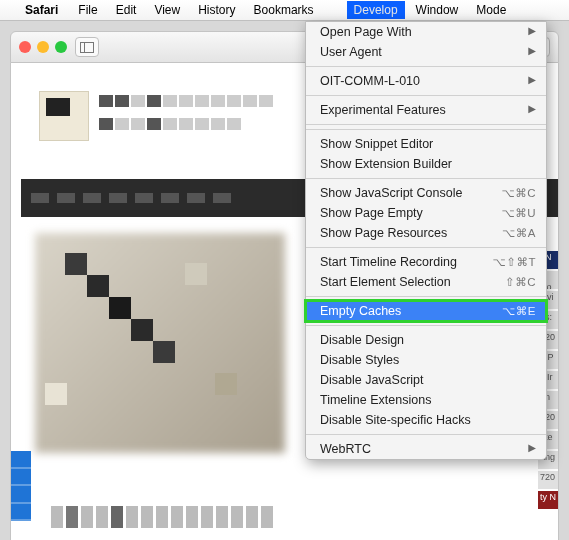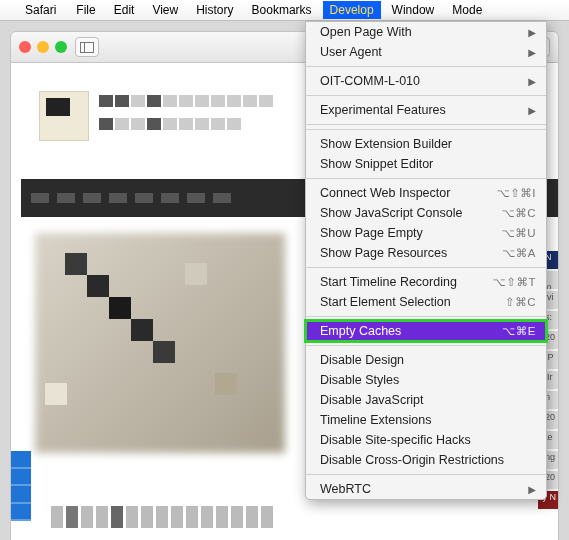--- a/index.html
+++ b/index.html
@@ -1,22 +1,22 @@
 <!DOCTYPE html>
 <html><head>
 <meta charset="utf-8">
 <style>
 * { margin: 0; padding: 0; box-sizing: border-box; font-family: -apple-system, "Helvetica Neue", Arial, sans-serif; }
 body { width: 569px; height: 540px; background: #d8d8d8; overflow: hidden; font-size: 12px; }
 
 .menubar { height: 21px; background: linear-gradient(#ffffff, #f3f3f3); display: flex; align-items: center; padding: 0 8px; gap: 4px; border-bottom: 1px solid #bfbfbf; position: relative; z-index: 10; }
 .menubar .apple { font-size: 14px; margin-right: 6px; }
-.menubar .app-name { font-weight: 400; margin-right: 2px; padding: 2px 7px; }
+.menubar .app-name { font-weight: 700; margin-right: 2px; padding: 2px 7px; }
 .menubar .m-item { padding: 2px 7px; border-radius: 0; cursor: default; }
-.menubar .m-item.active { background: #0a60ff; color: #fde047; }
+.menubar .m-item.active { background: #0a60ff; color: #e5e5e5; margin-left: 22px; }
 
 .window-chrome { margin: 10px 10px 0 10px; }
 .toolbar { height: 32px; background: linear-gradient(#f8f8f8, #e4e4e4); border: 1px solid #c4c4c4; border-radius: 6px 6px 0 0; display: flex; align-items: center; padding: 0 8px; gap: 8px; }
 .traffic { display: flex; gap: 6px; }
 .tl { width: 12px; height: 12px; border-radius: 50%; }
 .tl.r { background: #ff5f57; } .tl.y { background: #febc2e; } .tl.g { background: #28c840; }
 .tb-btn { border: 1px solid #c0c0c0; background: #fafafa; border-radius: 4px; height: 20px; min-width: 24px; display: inline-flex; align-items: center; justify-content: center; font-size: 11px; color: #555; }
 .nav-group { display: flex; }
 .nav-group .tb-btn:first-child { border-radius: 4px 0 0 4px; border-right: none; }
 .nav-group .tb-btn:last-child { border-radius: 0 4px 4px 0; }
@@ -31,26 +31,26 @@
 .photo-overlay { position:absolute; left: 24px; top: 170px; width: 250px; height: 220px; }
 .photo-overlay .px { position:absolute; width:22px; height:22px; }
 
 .side-blue { position:absolute; left:0; top: 388px; width:20px; height:70px; background:#1f74d6; display:flex; flex-direction:column; }
 .side-blue div { flex:1; border-bottom:2px solid rgba(255,255,255,0.3);}
 
 .bottom-blur { position:absolute; left: 40px; bottom: 14px; height: 22px; right: 30px; display:flex; gap:3px;}
 .bottom-blur span { width: 12px; height:22px; background:#bbb; }
 
 .dropdown { position: absolute; left: 305px; top: 21px; width: 242px; background: #f4f4f4; border: 1px solid #bcbcbc; box-shadow: 2px 4px 14px rgba(0,0,0,0.35); border-radius: 0 0 5px 5px; z-index: 20; font-size: 12.5px; }
-.dropdown .row { display: flex; align-items: center; padding: 3px 10px 3px 14px; color: #222; position: relative; cursor: default; min-height: 19px; }
+.dropdown .row { display: flex; align-items: flex-start; padding: 3px 10px 3px 14px; color: #222; position: relative; cursor: default; min-height: 19px; }
 .dropdown .row .label { flex: 1; white-space: nowrap; overflow: hidden; text-overflow: ellipsis; }
 .dropdown .row .shortcut { color: #777; font-size: 11.5px; letter-spacing: 0.5px; }
 .dropdown .row .chev { color: #666; font-size: 10px; margin-left: 6px; }
 .dropdown .sep { height: 1px; background: #d0d0d0; margin: 4px 0; }
-.dropdown .row.highlight { background: #6d28d9; color: #fff; outline: 3px solid #2fd12f; outline-offset: -1px; }
+.dropdown .row.highlight { background: #3b82f6; color: #fff; outline: 3px solid #2fd12f; outline-offset: -1px; }
 .dropdown .row.highlight .shortcut { color: #e8f0ff; }
 
 .right-sliver { position:absolute; right:0; top: 188px; width:20px; height: 300px; display:flex; flex-direction: column; gap:2px;}
 .right-sliver .chip { height: 18px; background:#e0e0e0; font-size:9px; color:#555; overflow:hidden; padding:1px 2px;}
 .right-sliver .chip.navy { background:#1a2f6b; color:#fff; }
 .right-sliver .chip.red { background:#8d1c1c; color:#fff;}
 
 .header-logo { position:absolute; left:28px; top:28px; width:50px; height:50px; background:#efe9d8; border:1px solid #d6cfb9;}
 .header-logo::after { content:""; position:absolute; left:6px; top:6px; width:24px; height:18px; background:#222;}
 .header-text-blur { position:absolute; left:88px; top:32px; width:180px; height:44px; display:flex; flex-wrap:wrap; gap:2px;}
@@ -193,30 +193,26 @@
       <span class="chev">▶</span>
     </div>
     <div class="sep"></div>
     <div class="row">
       <span class="label">Experimental Features</span>
       <span class="chev">▶</span>
     </div>
     <div class="sep"></div>
     <div class="sep"></div>
     <div class="row">
+      <span class="label">Show Snippet Editor</span>
+    </div>
+    <div class="row">
       <span class="label">Show Extension Builder</span>
     </div>
-    <div class="row">
-      <span class="label">Show Snippet Editor</span>
-    </div>
-    <div class="sep"></div>
-    <div class="row">
-      <span class="label">Connect Web Inspector</span>
-      <span class="shortcut">⌥⇧⌘I</span>
-    </div>
+    <div class="sep"></div>
     <div class="row">
       <span class="label">Show JavaScript Console</span>
       <span class="shortcut">⌥⌘C</span>
     </div>
     <div class="row">
       <span class="label">Show Page Empty</span>
       <span class="shortcut">⌥⌘U</span>
     </div>
     <div class="row">
       <span class="label">Show Page Resources</span>
@@ -245,21 +241,18 @@
     </div>
     <div class="row">
       <span class="label">Disable JavaScript</span>
     </div>
     <div class="row">
       <span class="label">Timeline Extensions</span>
     </div>
     <div class="row">
       <span class="label">Disable Site-specific Hacks</span>
     </div>
-    <div class="row">
-      <span class="label">Disable Cross-Origin Restrictions</span>
-    </div>
     <div class="sep"></div>
     <div class="row">
       <span class="label">WebRTC</span>
       <span class="chev">▶</span>
     </div>
   </div>
 
 </body></html>

